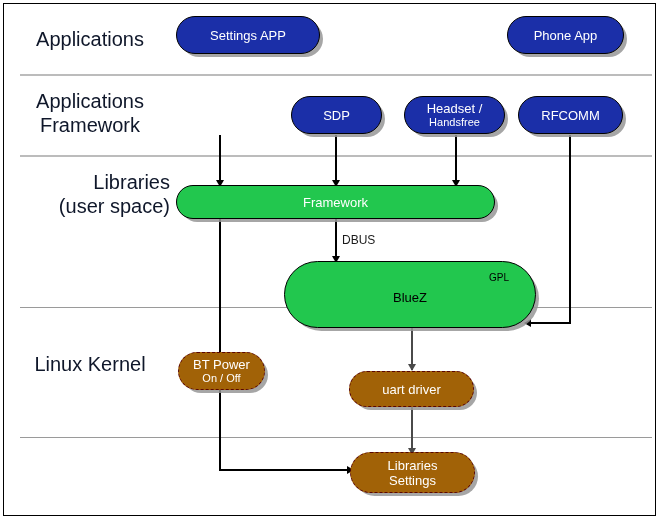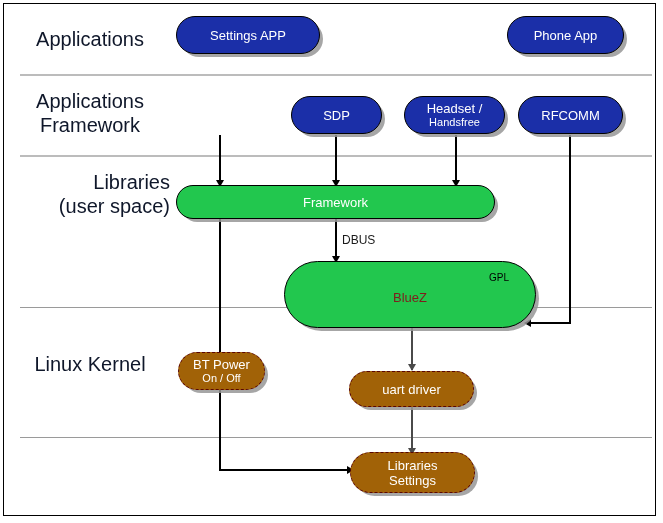--- a/index.html
+++ b/index.html
@@ -99,21 +99,21 @@
   
   .node.bluez{
     display:block;
     border-radius:999px;
   }
   .bluez-title{
     position:absolute;
     left:0;right:0;
     top:28px;
     text-align:center;
-    color:#7f1d1d;
+    color:#000000;
     font-size:13px;
   }
   .bluez-gpl{
     position:absolute;
     right:26px;
     top:10px;
     color:#000000;
     font-size:10px;
   }
   

